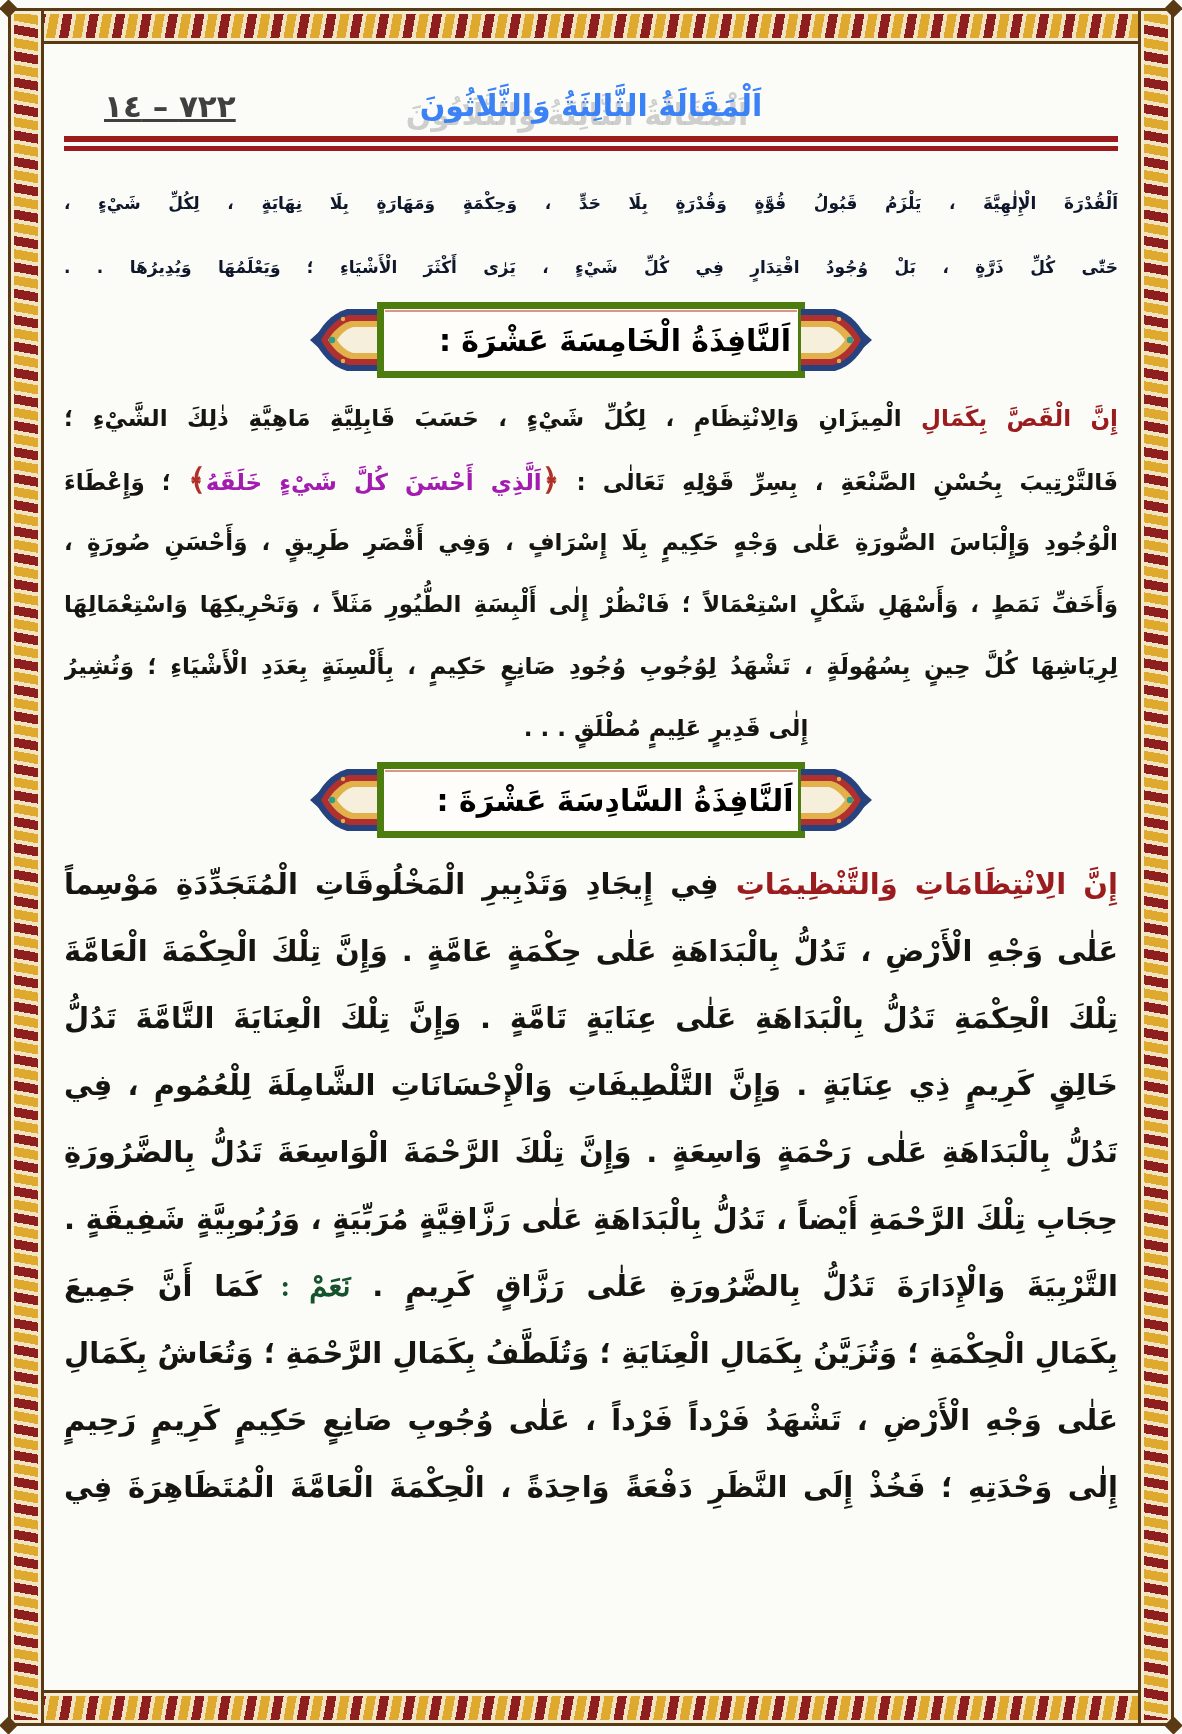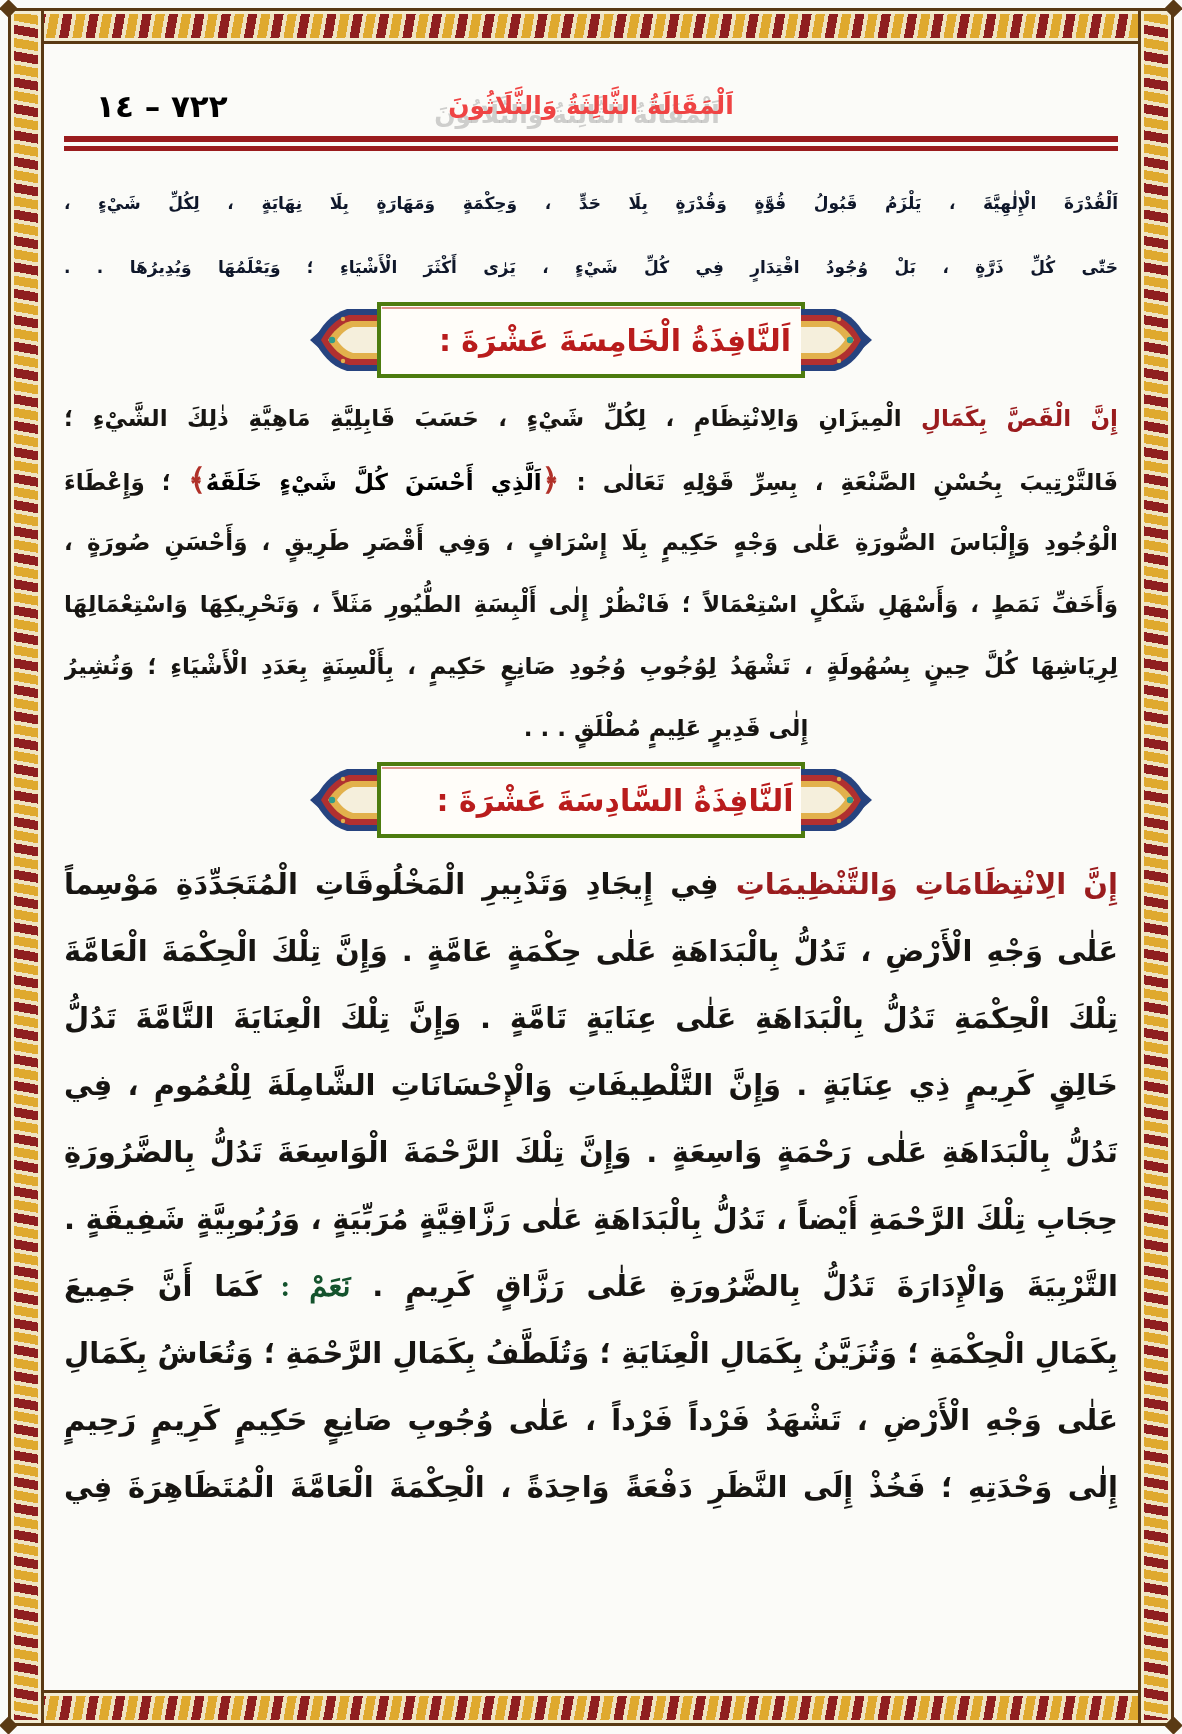--- a/index.html
+++ b/index.html
@@ -25,47 +25,47 @@
   .corner{position:absolute;width:13px;height:13px;background:#5a3a14;transform:rotate(45deg);}
   .corner.tl{top:2px;left:2px;}
   .corner.tr{top:2px;right:2px;}
   .corner.bl{bottom:2px;left:2px;}
   .corner.br{bottom:2px;right:2px;}
 
   
   .content{position:absolute;left:64px;right:64px;top:78px;direction:rtl;}
 
   .hdr{position:relative;height:56px;line-height:56px;}
-  .page-num{position:absolute;left:32px;top:0;color:#000000;font-size:31px;font-weight:bold;letter-spacing:2px;}
-  .title{text-align:center;color:#ef4444;font-size:25px;font-weight:bold;
+  .page-num{position:absolute;left:40px;top:0;color:#404040;font-size:31px;font-weight:bold;letter-spacing:2px;text-decoration:underline;}
+  .title{text-align:center;color:#3b82f6;font-size:30px;font-weight:bold;
          text-shadow:-14px 9px 0 rgba(150,150,150,0.45);}
   .rule{margin-top:2px;height:4px;border-top:6px solid #9a1c1e;border-bottom:5px solid #9a1c1e;}
 
   .intro{margin-top:20px;}
   .intro .l{height:64px;line-height:64px;font-size:17px;color:#0f172a;}
 
   .l{font-weight:bold;text-align:justify;text-align-last:justify;overflow:hidden;color:#171512;}
   .para15{margin-top:6px;}
   .para15 .l{height:62px;line-height:62px;font-size:23px;}
   .para16{margin-top:10px;}
   .para16 .l{height:67px;line-height:67px;font-size:29px;}
   .l.partial{text-align:center;text-align-last:center;padding-left:150px;}
 
   .red{color:#14532d;font-family:Liberation Serif, serif;}
   .red-u{color:#9a1c1e;text-decoration-color:#9a1c1e;
          text-decoration-thickness:2.5px;text-underline-offset:10px;}
-  .blue{color:#000000;}
+  .blue{color:#a21caf;}
   .bracket{color:#b03028;font-size:30px;font-weight:bold;}
 
   
   .win-head{position:relative;width:556px;height:82px;margin:0 auto;}
   .win-box{position:absolute;left:64px;right:64px;top:3px;bottom:3px;
-           background:#fffdf9;border:4px solid #4d7c0f;
+           background:#fffdf9;border:7px solid #4d7c0f;
            display:flex;align-items:center;justify-content:center;
-           color:#b91c1c;font-size:30px;font-weight:bold;padding-left:48px;}
+           color:#000000;font-size:30px;font-weight:bold;padding-left:48px;}
   .win-box::before{content:"";position:absolute;top:1px;left:1px;right:1px;height:2px;
            background:rgba(190,60,48,0.55);}
   .wing{position:absolute;top:8px;width:74px;height:66px;}
   .wing.w-left{left:-4px;}
   .wing.w-right{right:-4px;transform:scaleX(-1);}
 </style>
 </head>
 <body>
 
 <div class="page">

